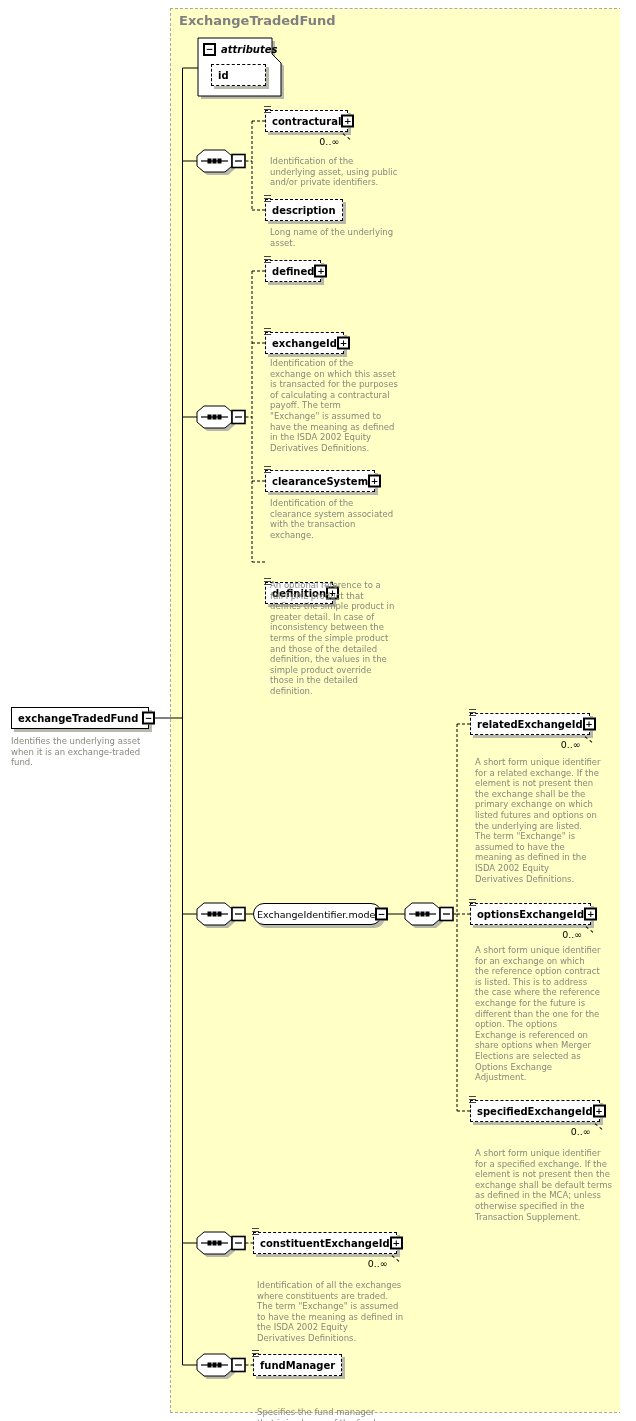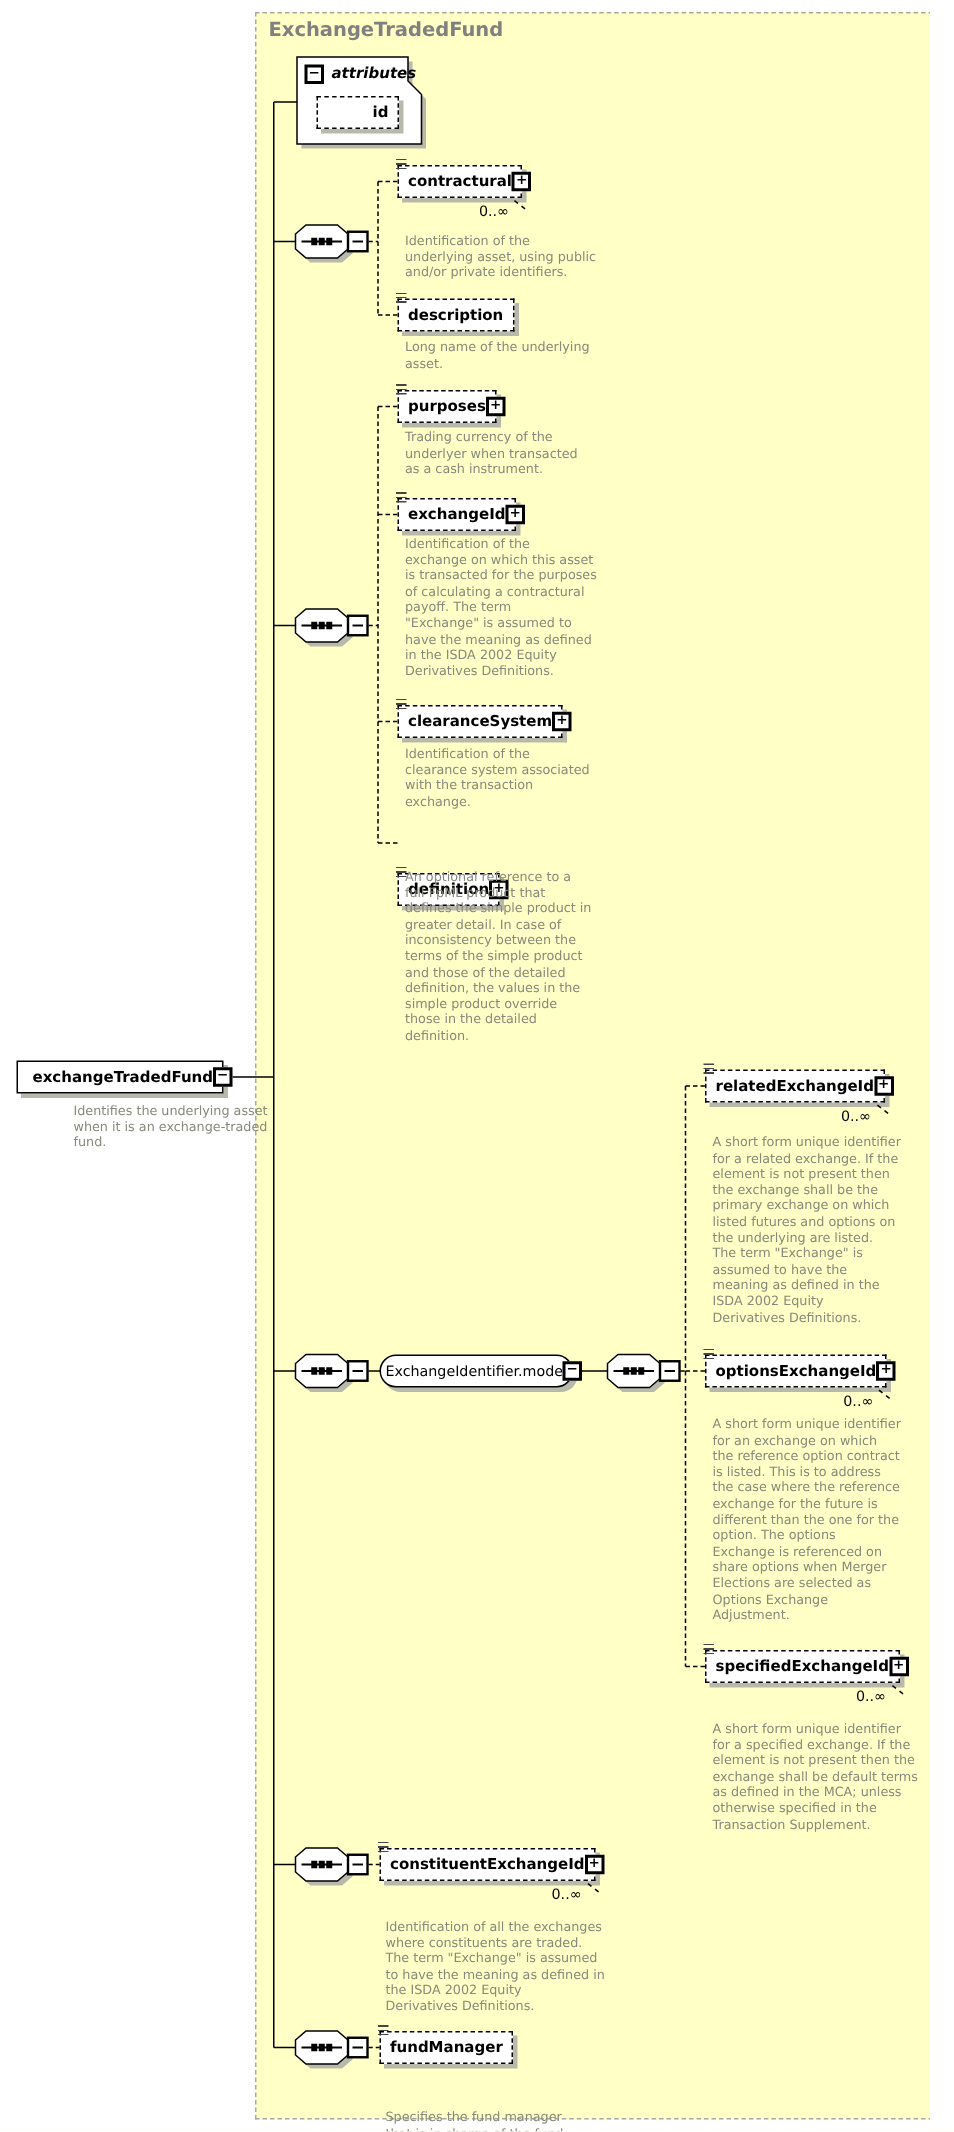--- a/index.html
+++ b/index.html
@@ -9,21 +9,21 @@
   .panel { position:absolute; left:170px; top:8px; width:457px; height:1405px;
            background:#FFFFC6; border:1px dashed #a8a8a8; box-sizing:border-box; z-index:0; }
   .panel-title { position:absolute; left:8px; top:4px;
                  font:bold 13px "DejaVu Sans",sans-serif; color:#808080; white-space:nowrap; }
 
   #svg-layer { position:absolute; left:0; top:0; z-index:1; }
 
   .el { position:absolute; height:22px; background:#fff; border:1px dashed #000;
         box-shadow:3px 3px 0 #b9b9ab; display:flex; align-items:center;
         padding:0 6px; font:bold 10px "DejaVu Sans",sans-serif; color:#000;
-        white-space:nowrap; z-index:2; box-sizing:border-box;justify-content:flex-end; }
+        white-space:nowrap; z-index:2; box-sizing:border-box; }
   .el.solid   { border-style:solid; }
   .el.rounded { border-style:solid; border-radius:11px; width:129px; justify-content:center;
                 font:9.5px "DejaVu Sans",sans-serif; padding:0 3px; }
 
   .sq { width:13px; height:13px; background:#fff; border:2px solid #000; box-sizing:border-box;
         display:flex; align-items:center; justify-content:center;
         font:bold 9px "DejaVu Sans",sans-serif; line-height:1; z-index:3; }
   .at-right { position:absolute; right:-7px; top:50%; transform:translateY(-50%); }
   .abs { position:absolute; }
 
@@ -146,21 +146,21 @@
   <div class="sq abs" style="left:203px; top:43px;">−</div>
   <div class="attr-label">attributes</div>
   <div class="el" style="left:211px; top:64px; min-width:55px;">
     <span>id</span>
   </div>
 
   <div class="el solid" style="left:11px; top:707px; min-width:138px;">
     <span>exchangeTradedFund</span>
     <span class="sq at-right">−</span>
   </div>
-  <div class="anno" style="left:11px; top:736px;margin-left:38px;">Identifies the underlying asset
+  <div class="anno" style="left:11px; top:736px;">Identifies the underlying asset
 when it is an exchange-traded
 fund.</div>
 
   <div class="el" style="left:265px; top:110px;">
     <span class="anno-icon"></span>
     <span>contractural</span>
     <span class="sq at-right">+</span>
     <span class="occurs">0..∞</span>
     <span class="rep-tail"></span>
   </div>
@@ -170,26 +170,23 @@
 
   <div class="el" style="left:265px; top:199px;">
     <span class="anno-icon"></span>
     <span>description</span>
   </div>
   <div class="anno" style="left:270px; top:227px;">Long name of the underlying
 asset.</div>
 
   <div class="el" style="left:265px; top:260px;">
     <span class="anno-icon"></span>
-    <span>purposes</span>
-    <span class="sq at-right">+</span>
-  </div>
-  <div class="anno" style="left:270px; top:287px;">Trading currency of the
-underlyer when transacted
-as a cash instrument.</div>
+    <span>defined</span>
+    <span class="sq at-right">+</span>
+  </div>
 
   <div class="el" style="left:265px; top:332px;">
     <span class="anno-icon"></span>
     <span>exchangeId</span>
     <span class="sq at-right">+</span>
   </div>
   <div class="anno" style="left:270px; top:358px;">Identification of the
 exchange on which this asset
 is transacted for the purposes
 of calculating a contractural

